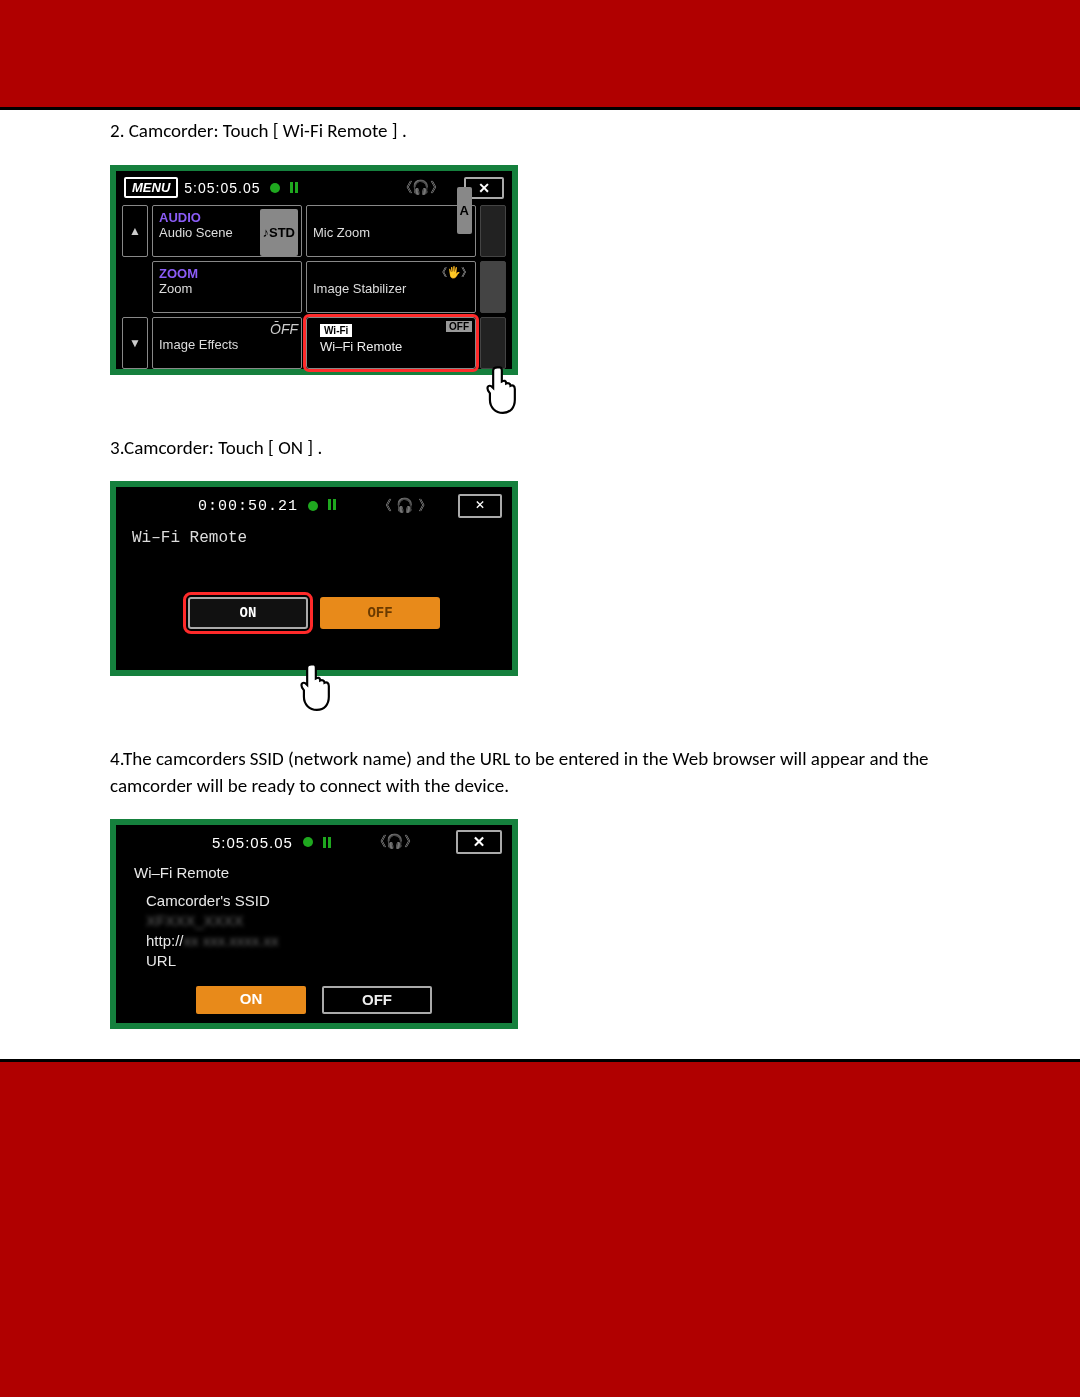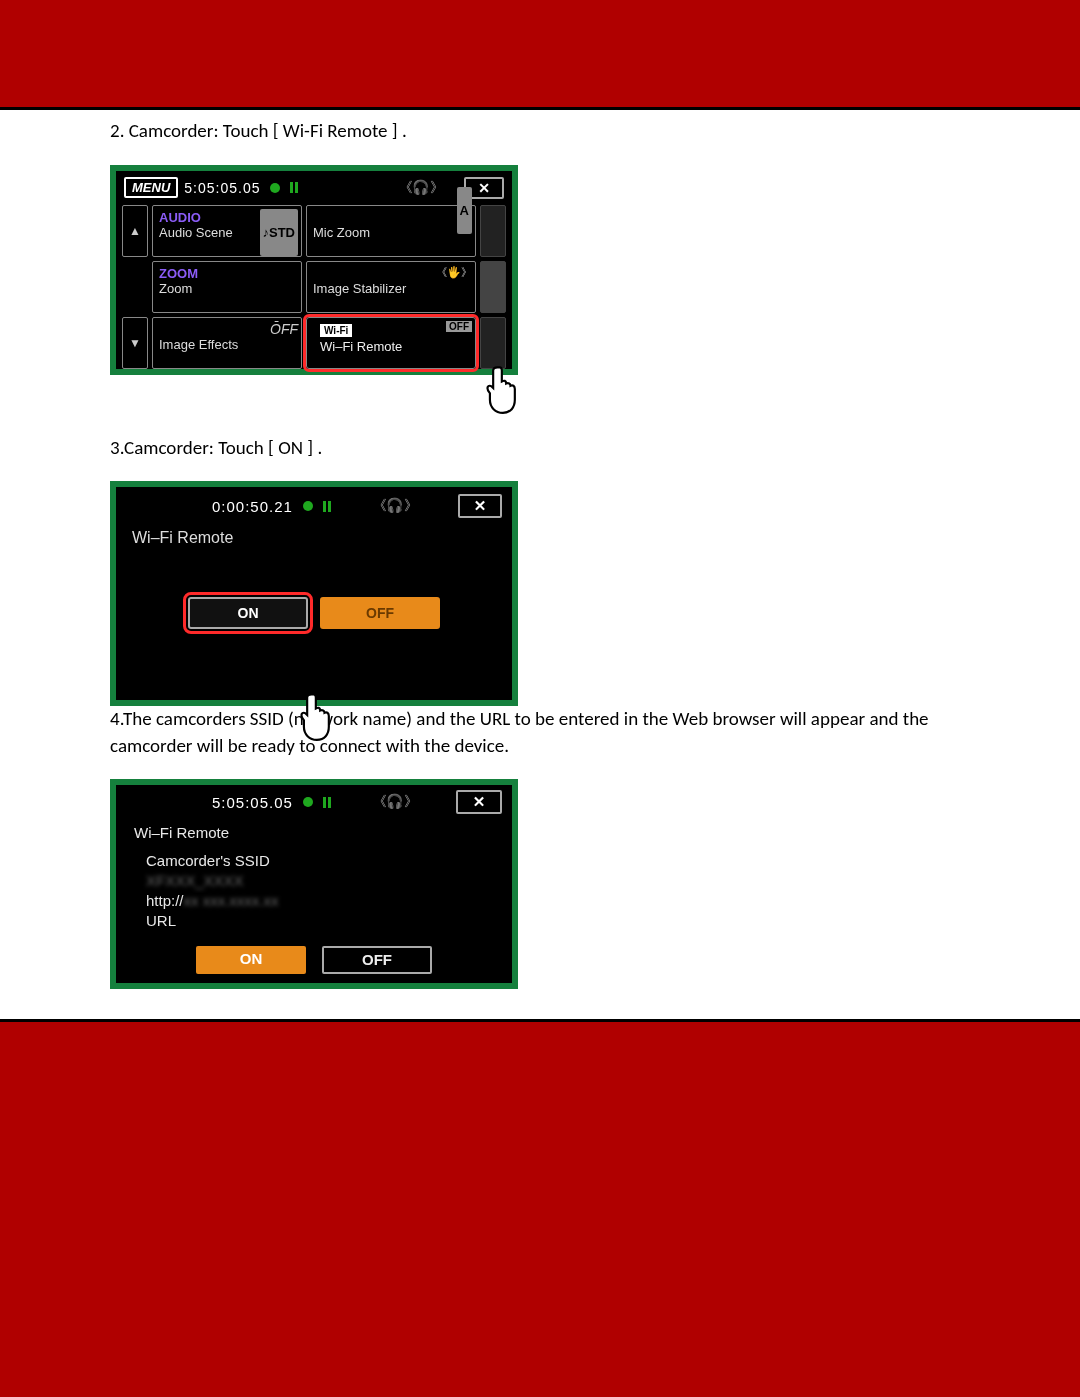--- a/index.html
+++ b/index.html
@@ -56,21 +56,21 @@
   .stab-icon{ position:absolute; top:3px; right:3px; color:#ccc; font-size:11px;}
   .off-icn { position:absolute; top:3px; right:3px; color:#ccc; font-size:14px; font-style:italic;}
 
   
   .hand {
     position:absolute; width:44px; height:52px;
   }
   .hand svg{ width:100%; height:100%; }
 
   
-  .cam2 { width: 408px; height: 225px; font-size:15px;}
+  .cam2 { width: 408px; height: 195px; margin-bottom: 70px; font-size:15px;font-family:Liberation Mono, monospace;}
   .cam2-top { display:flex; align-items:center; justify-content:center; gap:6px; padding:10px 8px; position:relative;}
   .cam2-top .close-btn{ position:absolute; right:10px; width:44px; height:24px; line-height:20px;}
   .cam2-title{ padding:4px 16px 50px 16px; color:#ddd; font-size:16px;}
   .btn-row { display:flex; gap:12px; justify-content:center; padding-bottom:18px;}
   .toggle-btn { width:120px; height:32px; line-height:28px; text-align:center; border-radius:3px; font-weight:bold; font-size:14px;}
   .btn-on { border:2px solid #aaa; color:#fff; background:#111;}
   .btn-off{ background:#e88a1a; color:#6a3a00; border:2px solid #e88a1a;}
 
   
   .cam3 { width: 408px; height: 210px; font-size:15px;}

